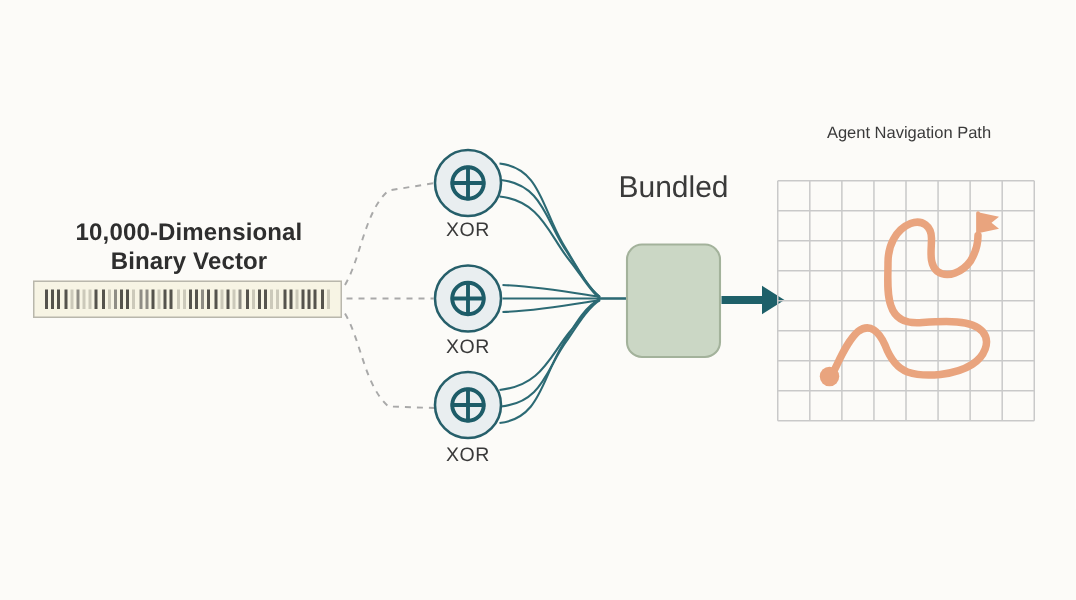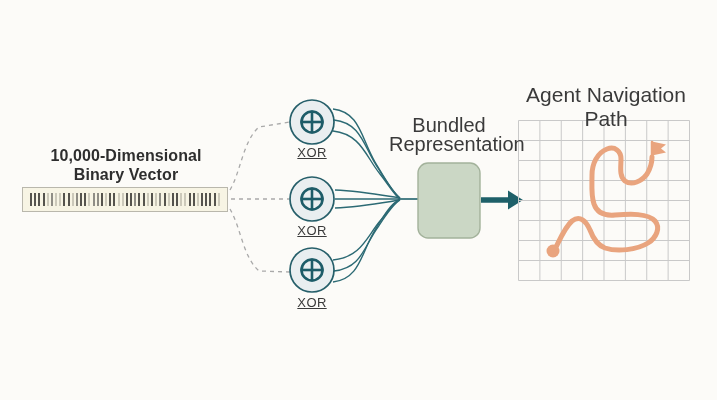--- a/index.html
+++ b/index.html
@@ -17,25 +17,25 @@
   .vector-title{position:absolute;left:22px;top:146px;width:208px;text-align:center;
     font-size:16px;font-weight:bold;line-height:19px;color:var(--ink);letter-spacing:.1px;}
   .barcode{position:absolute;left:22px;top:187px;width:206px;height:25px;background:var(--barcode_bg);
     border:1px solid var(--barcode_border);box-sizing:border-box;display:flex;align-items:center;
     justify-content:space-between;padding:0 7px;}
   .barcode .bar{width:2px;height:13px;flex:0 0 auto;}
   .bar.D{background:var(--bar_dark);}
   .bar.m{background:var(--bar_mid);}
   .bar.l{background:var(--bar_light);}
   .xor-label{position:absolute;width:60px;left:282px;text-align:center;font-size:13px;
-    color:#3a3a3a;letter-spacing:.4px;text-decoration:underline;}
+    color:#3a3a3a;letter-spacing:.4px;}
   .bundle-label{position:absolute;left:389px;top:116px;width:120px;text-align:center;
     font-size:20px;line-height:19px;color:#3a3a3a;}
   .nav-title{position:absolute;left:514px;top:83px;width:184px;text-align:center;
-    font-size:21px;color:#3a3a3a;}
+    font-size:11px;color:#3a3a3a;}
   
   .dash{fill:none;stroke:var(--dashed);stroke-width:1.3;stroke-dasharray:4 4;}
   .wire{fill:none;stroke:var(--wire);stroke-width:1.4;}
   .wire2{fill:none;stroke:var(--wire);stroke-width:1.7;}
   .node{fill:var(--node_fill);stroke:var(--node_border);stroke-width:1.7;}
   .glyph{fill:none;stroke:var(--glyph);stroke-width:2.6;}
   .glyph-line{stroke:var(--glyph);stroke-width:2.6;stroke-linecap:butt;}
   .bundle-box{fill:var(--box_fill);stroke:var(--box_border);stroke-width:1.4;}
   .arrow{fill:var(--teal);}
   .grid-line{stroke:var(--grid_line);stroke-width:1;}
@@ -185,17 +185,16 @@
       <span class="bar D"></span>
       <span class="bar l"></span>
     </div>
 
   <div class="xor-label" style="top:145px">XOR</div>
   <div class="xor-label" style="top:223px">XOR</div>
   <div class="xor-label" style="top:295px">XOR</div>
 
   <div class="bundle-label">
     <div>Bundled</div>
-    <div>Representation</div>
   </div>
 
   <div class="nav-title">Agent Navigation Path</div>
 </div>
 
 </body></html>

